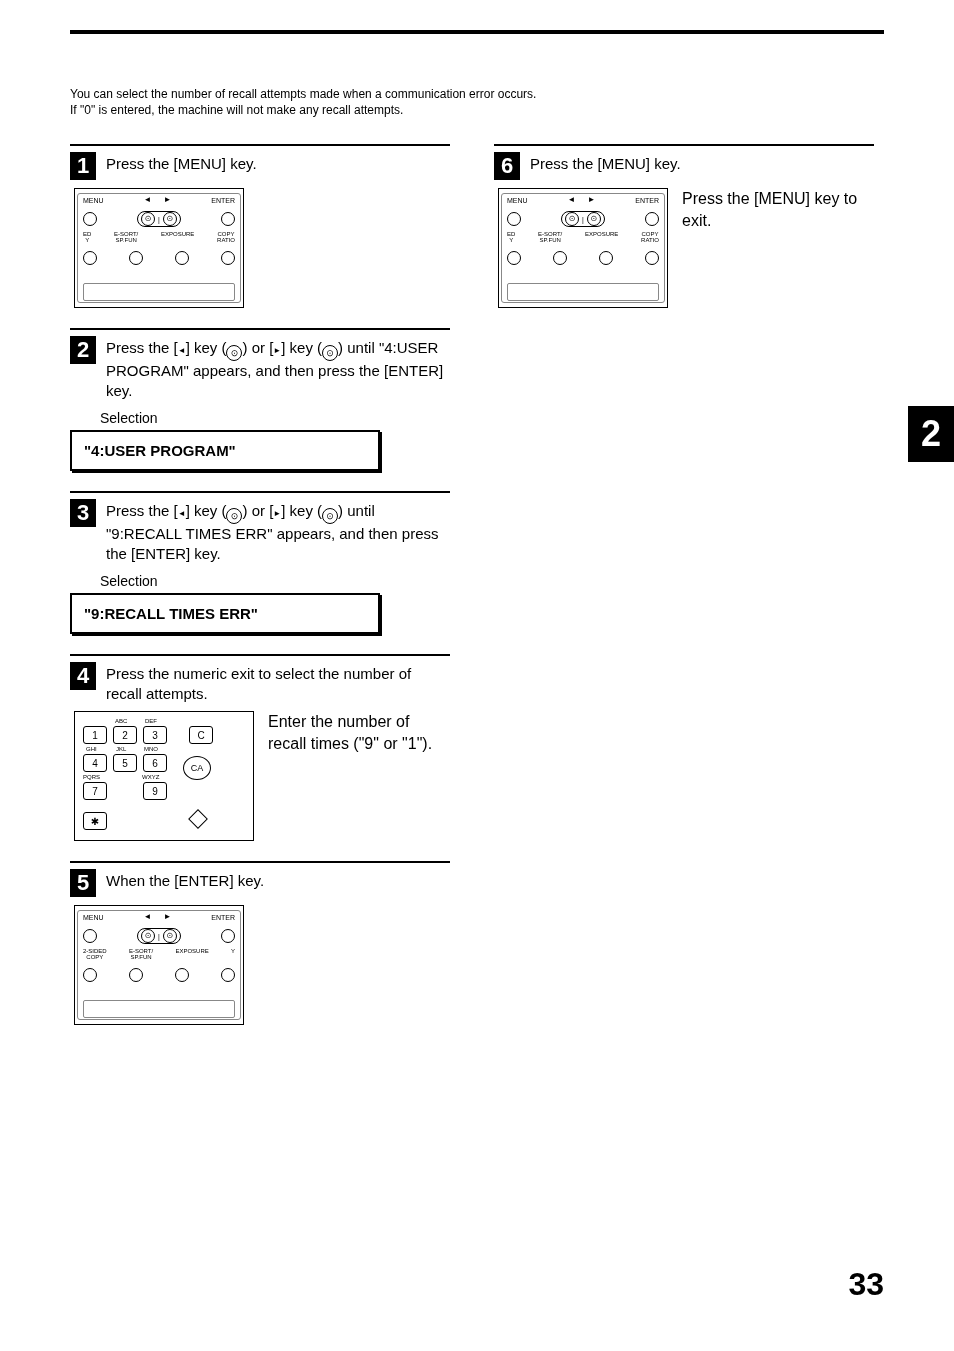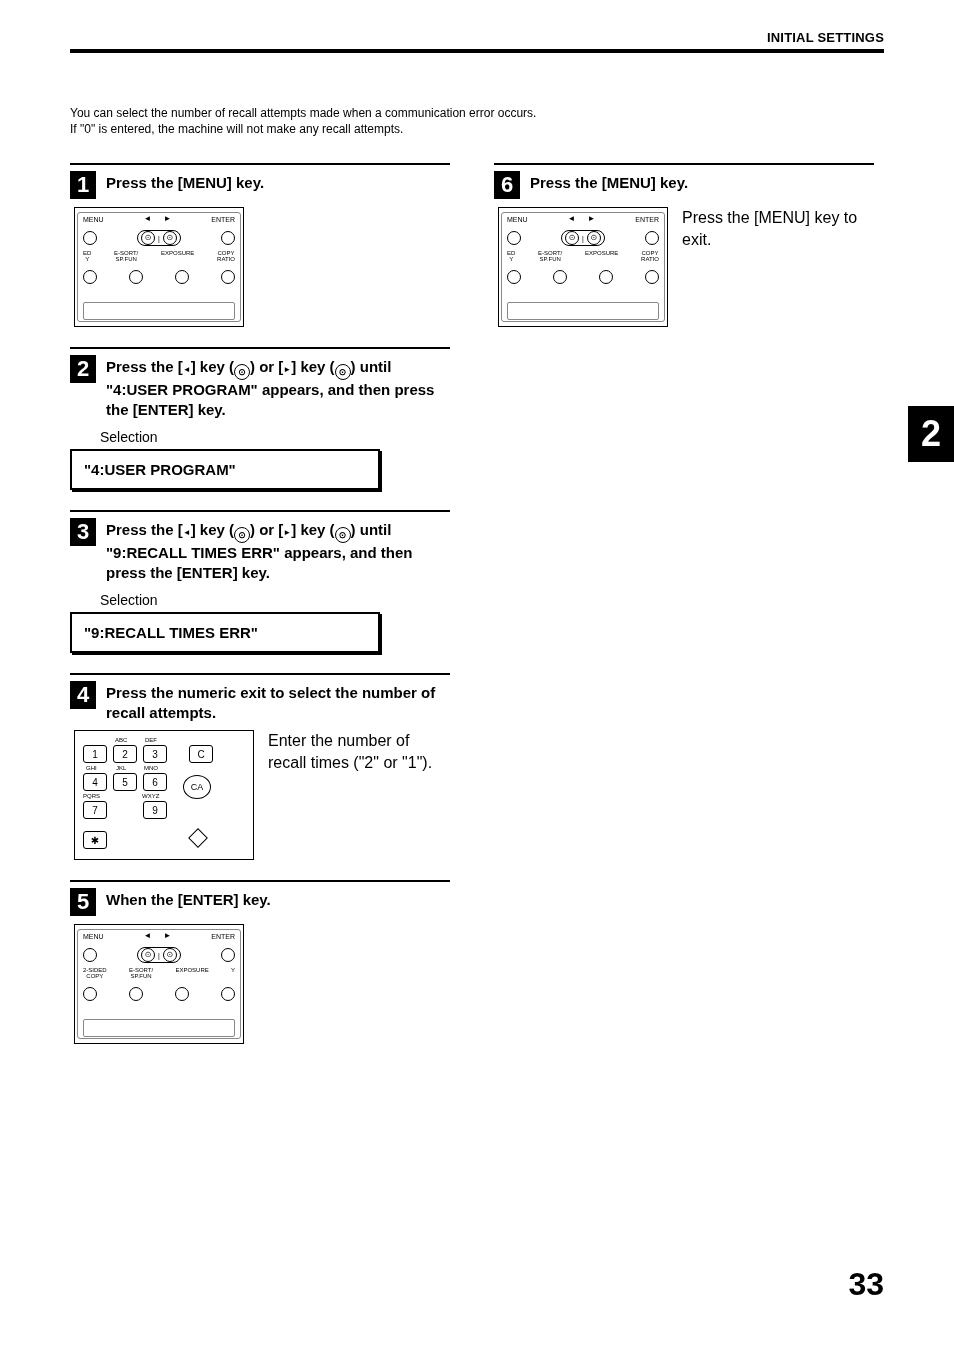--- a/index.html
+++ b/index.html
@@ -62,21 +62,21 @@
     font-weight: bold;
     font-size: 22px;
     width: 26px;
     height: 28px;
     display: flex;
     align-items: center;
     justify-content: center;
     flex: 0 0 auto;
   }
   .step-title {
-    font-weight: bold;
+    font-weight: normal;
     font-size: 15px;
     line-height: 1.3;
     padding-top: 2px;
   }
   .step-body {
     display: flex;
     gap: 14px;
     margin-top: 8px;
     align-items: flex-start;
   }
@@ -242,21 +242,20 @@
     font-size: 9px;
     text-align: center;
     line-height: 14px;
   }
 </style>
 </head>
 <body>
 
 <div class="page">
 
-  <div class="header-area">INITIAL SETTINGS</div>
   <div class="header-rule"></div>
 
   <div class="intro">
     <span>You can select the number of recall attempts made when a communication error occurs.</span><br>
     <span>If "0" is entered, the machine will not make any recall attempts.</span>
   </div>
 
   <div class="columns">
 
     <div class="col">
@@ -357,21 +356,21 @@
               <span class="klabel" style="left:4px;top:56px;">PQRS</span>
               <span class="klabel" style="left:63px;top:56px;">WXYZ</span>
               <span class="key" style="left:4px;top:64px;">7</span>
               <span class="key" style="left:34px;top:64px;border:none;"></span>
               <span class="key" style="left:64px;top:64px;">9</span>
 
               <span class="key" style="left:4px;top:94px;">✱</span>
               <span class="diamond" style="left:112px;top:94px;"></span>
             </div>
           </div>
-          <div class="note">Enter the number of recall times ("2" or "1").</div>
+          <div class="note">Enter the number of recall times ("9" or "1").</div>
         </div>
       </div>
 
       <div class="step">
         <div class="step-rule"></div>
         <div class="step-head">
           <div class="step-num">5</div>
           <div class="step-title">When the [ENTER] key.</div>
         </div>
         <div class="step-body">

